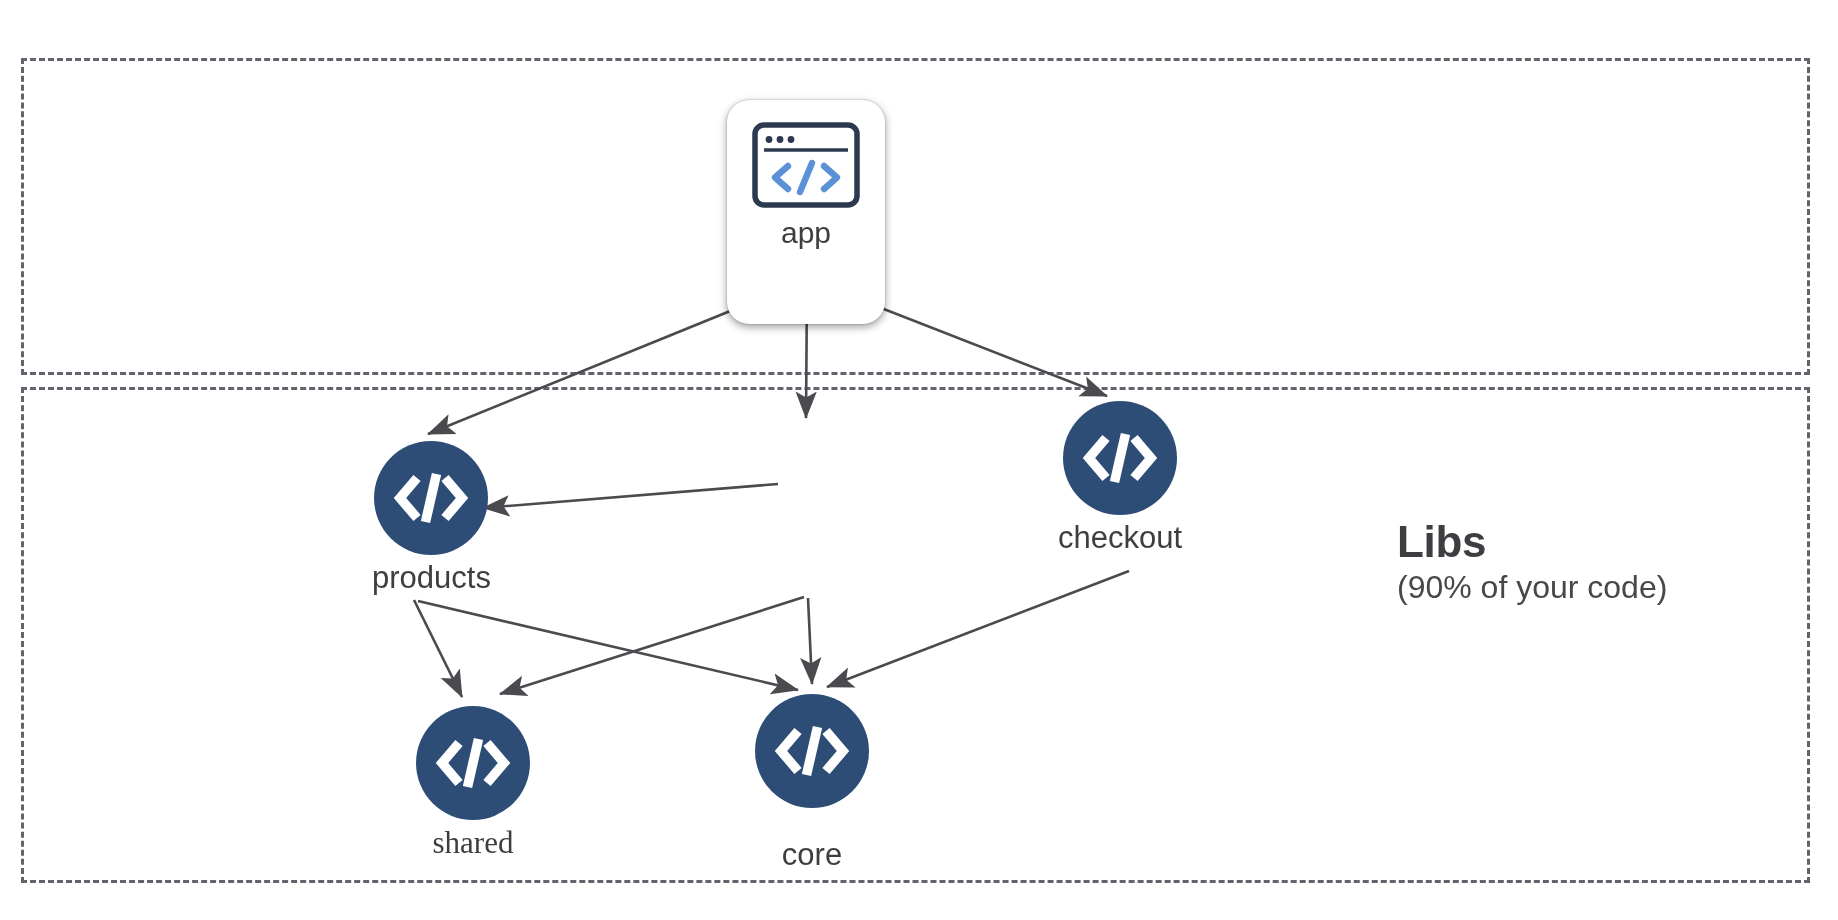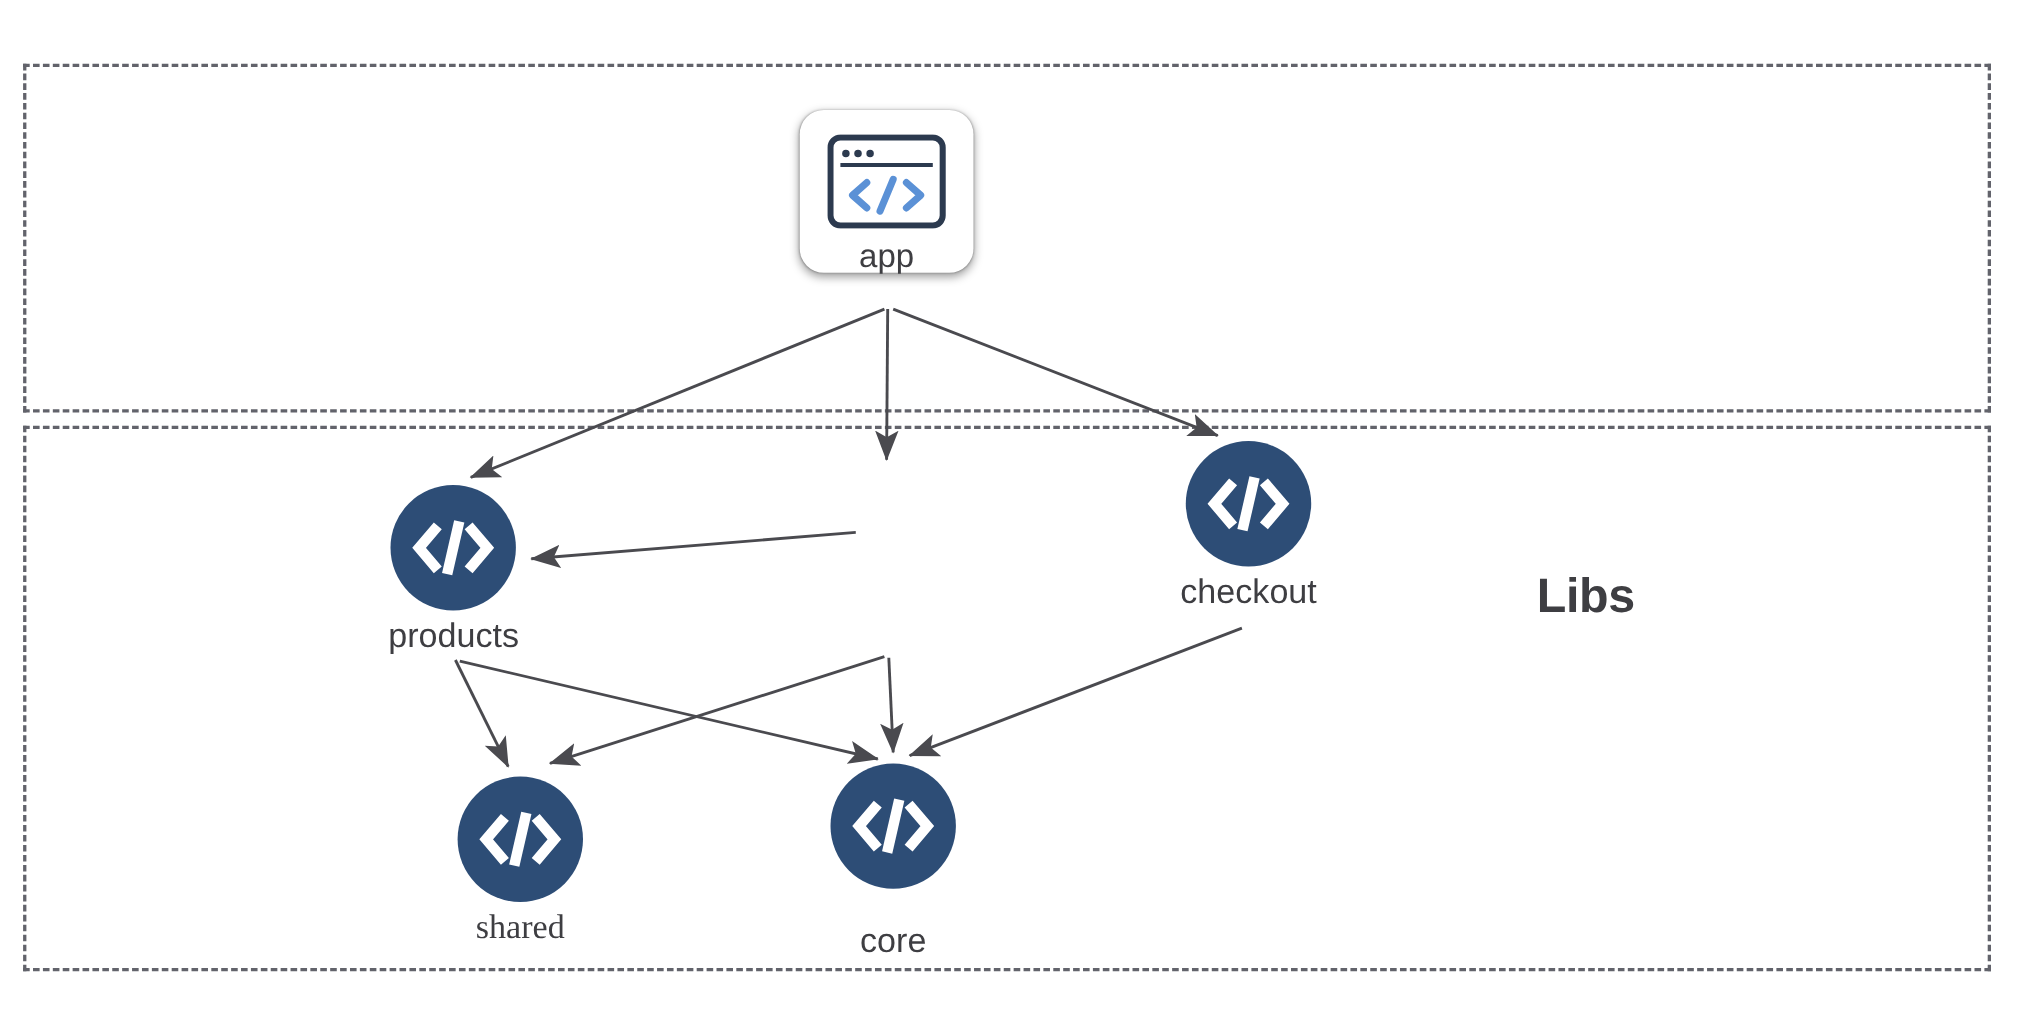--- a/index.html
+++ b/index.html
@@ -17,50 +17,51 @@
   .zone-caption{position:absolute;}
   .zone-title{font-size:44px;font-weight:bold;color:#3e3e42;line-height:1.08;letter-spacing:-.3px;}
   .zone-sub{font-size:32px;font-weight:normal;color:#47474c;line-height:1.22;margin-top:2px;}
   #caption-apps{left:1397px;top:110px;}
   #caption-libs{left:1397px;top:518px;}
 
   
   #edges{position:absolute;left:0;top:0;width:1838px;height:920px;pointer-events:none;}
 
   
-  #node-app{position:absolute;left:727px;top:100px;width:158px;height:148px;
+  #node-app{position:absolute;left:727px;top:100px;width:158px;height:224px;
             background:#ffffff;border-radius:22px;
             box-shadow:0 3px 9px rgba(0,0,0,.38), 0 0 2px rgba(0,0,0,.30);
             display:flex;flex-direction:column;align-items:center;justify-content:flex-start;}
   #node-app .win{margin-top:22px;}
   #node-app .app-label{font-size:30px;color:#3e3e42;margin-top:6px;line-height:1;}
 
   
   .libnode{position:absolute;width:auto;display:flex;flex-direction:column;align-items:center;}
   .circle{width:114px;height:114px;border-radius:50%;background:#2d4d76;
           display:flex;align-items:center;justify-content:center;}
   .lib-label{font-size:31px;color:#3e3e42;margin-top:7px;line-height:1;white-space:nowrap;}
 
-  #node-products{left:353px;top:441px;}
+  #node-products{left:372px;top:441px;}
   #node-orders  {left:748px;top:426px;}
-  #node-checkout{left:1058px;top:401px;margin-left:15px;}
+  #node-checkout{left:1058px;top:401px;}
   #node-shared  {left:416px;top:706px;font-family:Liberation Serif, serif;}
   #node-core    {left:755px;top:694px;gap:24px;}
 </style>
 </head>
 <body>
 
 <div id="stage">
 
   <div id="zone-apps" class="zone"></div>
   <div id="zone-libs" class="zone"></div>
 
 
   <div id="caption-libs" class="zone-caption">
     <div class="zone-title">Libs</div>
+    <div class="zone-sub">(90% of your code)</div>
   </div>
 
   <svg id="edges" viewBox="0 0 1838 920">
     <defs>
       <marker id="arrowhead" markerWidth="11" markerHeight="9" refX="10.2" refY="4.5" orient="auto" markerUnits="strokeWidth">
         <path d="M0,0.4 L10.6,4.5 L0,8.6 L2.3,4.5 Z" fill="#4a4a4f"></path>
       </marker>
     </defs>
     <g stroke="#4a4a4f" stroke-width="2.6" fill="none" marker-end="url(#arrowhead)">
 

